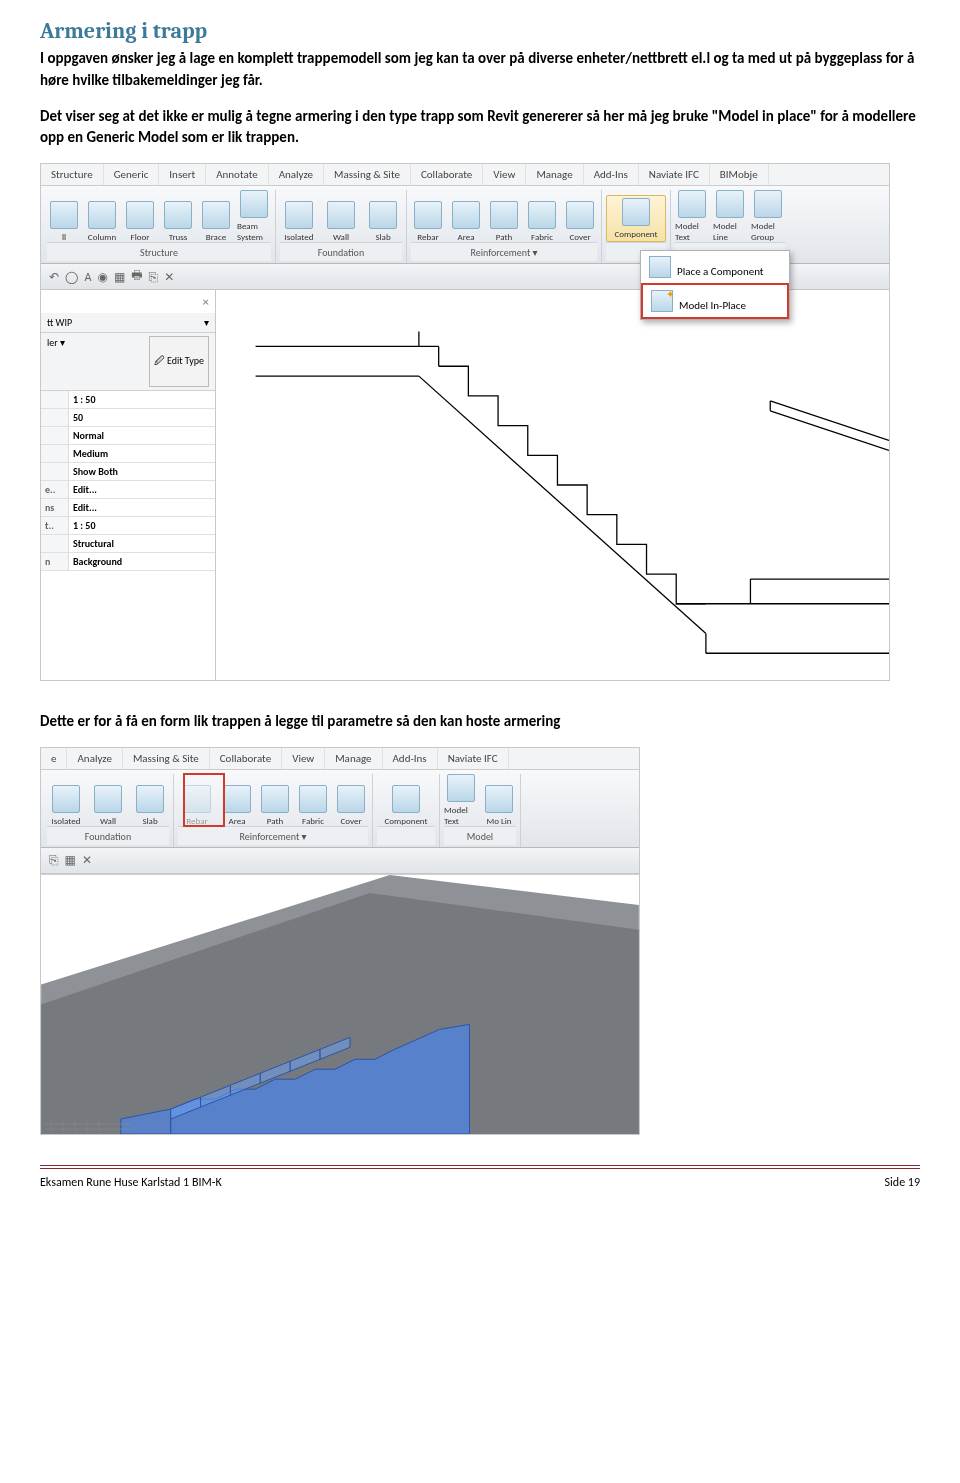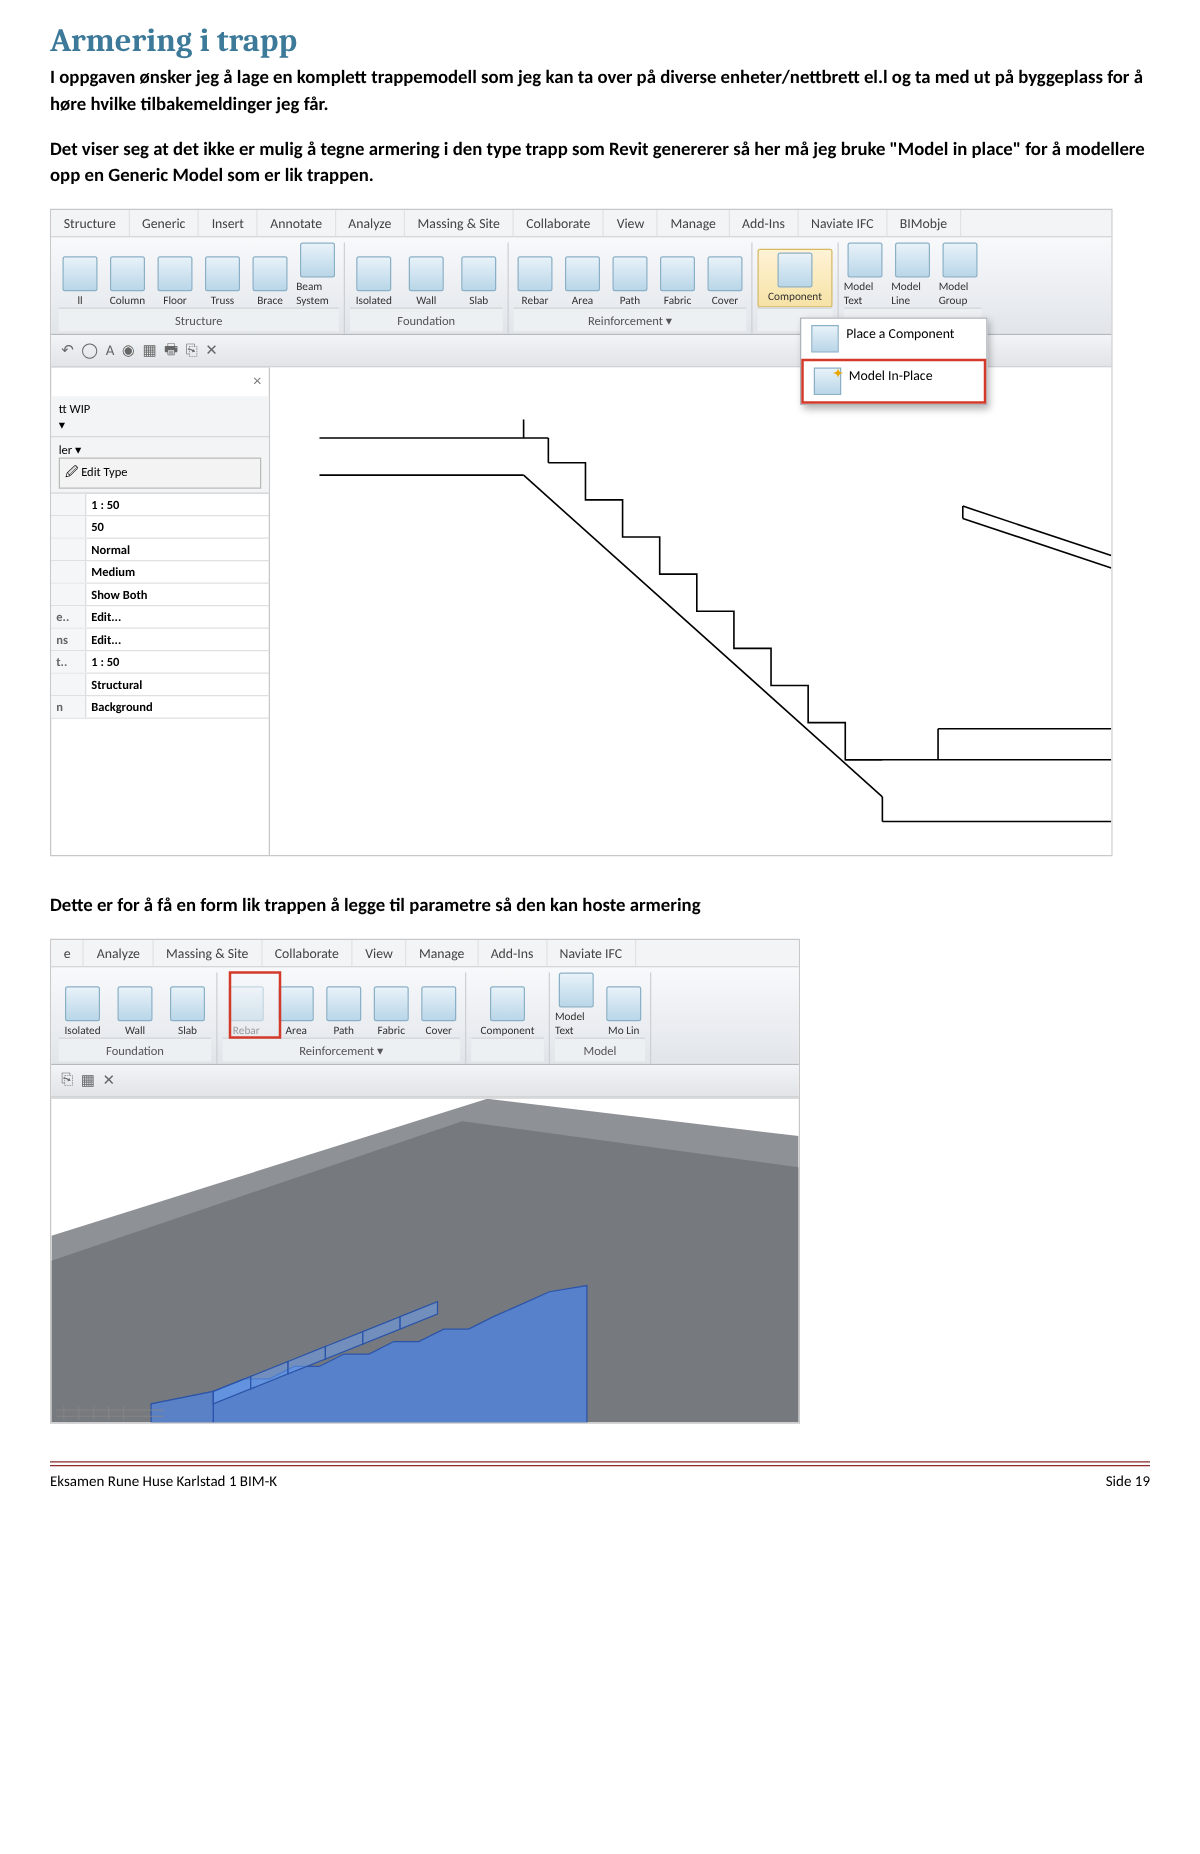--- a/index.html
+++ b/index.html
@@ -7,21 +7,21 @@
     width: 960px;
     font-family: Calibri, Arial, sans-serif;
     font-size: 15px;
     color: #000;
     background: #fff;
     padding: 18px 40px 0 40px;
   }
   .title {
     color: #3d7a9a;
     font-family: Cambria, Georgia, serif;
-    font-size: 26px;
+    font-size: 22px;
     font-weight: bold;
     margin-bottom: 4px;
   }
   .para {
     line-height: 1.45;
     margin-bottom: 14px;
     font-weight: bold;
   }
   
   .shot {
@@ -81,21 +81,21 @@
   .comp-drop {
     position: absolute;
     top: 60px; right: -120px;
     background: #fff;
     border: 1px solid #aeb3ba;
     box-shadow: 2px 3px 6px rgba(0,0,0,.3);
     font-size: 11px;
     width: 150px;
     z-index: 5;
   }
-  .comp-drop .row { display:flex; align-items:flex-start; gap:6px; padding:5px 8px; }
+  .comp-drop .row { display:flex; align-items:flex-end; gap:6px; padding:5px 8px; }
   .comp-drop .row.hl { border: 2px solid #d43a2a; }
   .comp-drop .g2 {
     width:22px; height:22px;
     background: linear-gradient(#e8f2f9,#b9d6e8);
     border:1px solid #8ab0c7;
   }
   .qat {
     display:flex; align-items:center; gap:6px;
     background: linear-gradient(#f2f4f6,#e1e4e8);
     border-bottom:1px solid #c3c7cb;
@@ -103,24 +103,23 @@
     font-size:11px; color:#555;
   }
   .qat .qi { font-size:12px; color:#666; }
   .shot1-body { display:flex; }
   .props {
     width: 175px;
     border-right:1px solid #c8c8c8;
     font-size:10px;
   }
   .props .ttl {
-    display:flex; justify-content:center;
+    display:flex; justify-content:space-between;
     background:#f2f4f6; padding:3px 6px;
     border-bottom:1px solid #d0d0d0;
-    flex-direction:column;
   }
   .props .row {
     display:flex;
     border-bottom:1px solid #e0e0e0;
     font-weight:bold;
   }
   .props .row .k { width:28px; background:#f5f6f8; padding:2px 4px; border-right:1px solid #ddd; color:#666;}
   .props .row .v { flex:1; padding:2px 4px; }
   .draw {
     flex:1; position:relative; height:390px; background:#fff;
@@ -302,21 +301,21 @@
   </div>
   <div class="shot1-body">
     <div class="props">
       <div style="text-align:right;padding:4px 6px;color:#777;font-size:13px;">×</div>
       <div class="ttl">
         <span>tt WIP</span>
         <span>▾</span>
       </div>
       <div class="ttl">
         <span>ler ▾</span>
-        <span style="border:1px solid #bbb;padding:3px 4px;background:#f3f3f3;">🖉 <span>Edit Type</span></span>
+        <span style="border:1px solid #bbb;padding:16px 4px;background:#f3f3f3;">🖉 <span>Edit Type</span></span>
       </div>
       <div id="props-rows">
           <div class="row">
             <div class="k"></div>
             <div class="v">1 : 50</div>
           </div>
           <div class="row">
             <div class="k"></div>
             <div class="v">50</div>
           </div>

